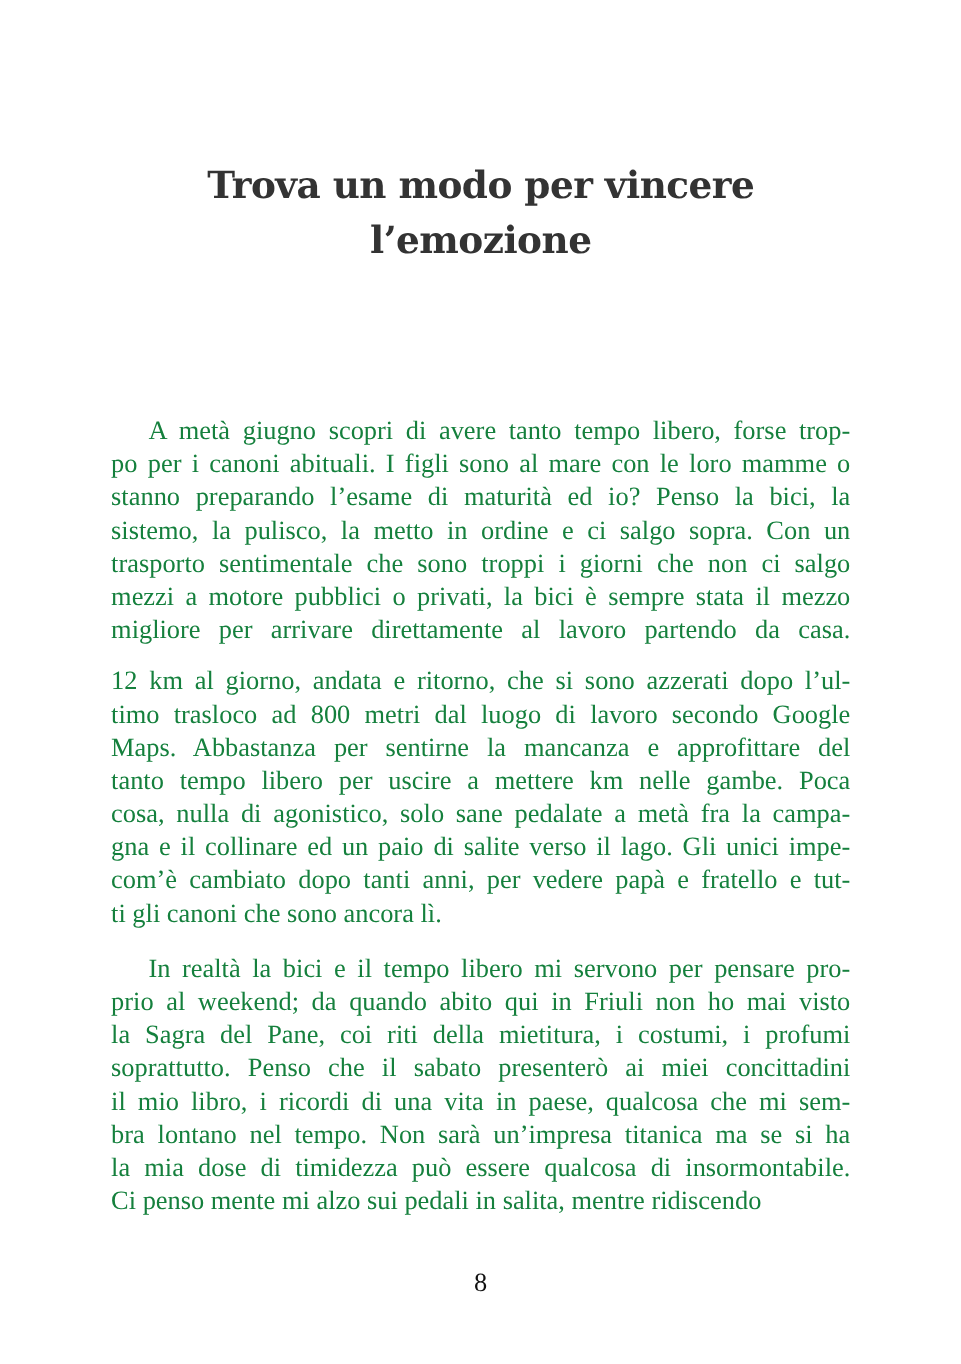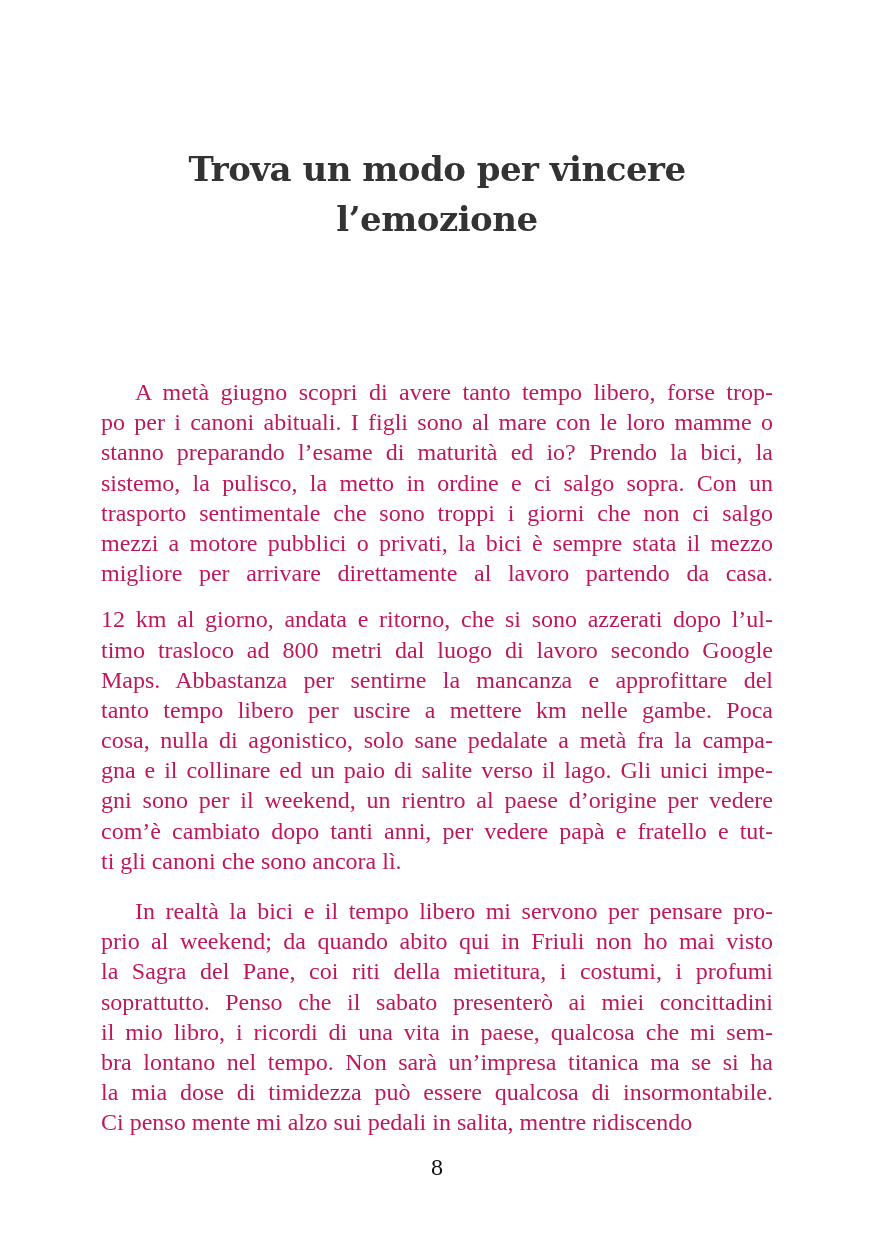--- a/index.html
+++ b/index.html
@@ -9,21 +9,21 @@
       position: absolute; left: 0; top: 128px; width: 874px;
       text-align: center; color: #333333;
       font-family: "DejaVu Serif", "Liberation Serif", serif;
       font-weight: bold; font-size: 34px; line-height: 50px;
       letter-spacing: -0.5px;
     }
     .title span { display: block; }
     .body {
       position: absolute; left: 101px; top: 361px; width: 672px;
       font-family: "Liberation Serif", "DejaVu Serif", serif;
-      font-size: 24px; color: #be185d;
+      font-size: 24px; color: #15803d;
     }
     .line {
       display: block; height: 30.2px; line-height: 30px;
       text-align: justify; text-align-last: justify;
       white-space: nowrap; overflow: visible;
     }
     .line.last { text-align-last: left; }
     .line.indent { padding-left: 34px; }
     .line-inner { display: block; text-align: justify; text-align-last: justify; white-space: normal; }
     .line.last .line-inner { text-align-last: left; }
@@ -44,21 +44,21 @@
 
   <div class="body">
     <div id="p0">
         <span class="line indent">
           <span class="line-inner" style="white-space: normal; height: 30px; overflow: hidden; display: block;">A metà giugno scopri di avere tanto tempo libero, forse trop-</span>
         </span>
         <span class="line">
           <span class="line-inner" style="white-space: normal; height: 30px; overflow: hidden; display: block;">po per i canoni abituali. I figli sono al mare con le loro mamme o</span>
         </span>
         <span class="line">
-          <span class="line-inner" style="white-space: normal; height: 30px; overflow: hidden; display: block;">stanno preparando l’esame di maturità ed io? Prendo la bici, la</span>
+          <span class="line-inner" style="white-space: normal; height: 30px; overflow: hidden; display: block;">stanno preparando l’esame di maturità ed io? Penso la bici, la</span>
         </span>
         <span class="line">
           <span class="line-inner" style="white-space: normal; height: 30px; overflow: hidden; display: block;">sistemo, la pulisco, la metto in ordine e ci salgo sopra. Con un</span>
         </span>
         <span class="line">
           <span class="line-inner" style="white-space: normal; height: 30px; overflow: hidden; display: block;">trasporto sentimentale che sono troppi i giorni che non ci salgo</span>
         </span>
         <span class="line">
           <span class="line-inner" style="white-space: normal; height: 30px; overflow: hidden; display: block;">mezzi a motore pubblici o privati, la bici è sempre stata il mezzo</span>
         </span>
@@ -75,23 +75,20 @@
           <span class="line-inner" style="white-space: normal; height: 30px; overflow: hidden; display: block;">Maps. Abbastanza per sentirne la mancanza e approfittare del</span>
         </span>
         <span class="line">
           <span class="line-inner" style="white-space: normal; height: 30px; overflow: hidden; display: block;">tanto tempo libero per uscire a mettere km nelle gambe. Poca</span>
         </span>
         <span class="line">
           <span class="line-inner" style="white-space: normal; height: 30px; overflow: hidden; display: block;">cosa, nulla di agonistico, solo sane pedalate a metà fra la campa-</span>
         </span>
         <span class="line">
           <span class="line-inner" style="white-space: normal; height: 30px; overflow: hidden; display: block;">gna e il collinare ed un paio di salite verso il lago. Gli unici impe-</span>
-        </span>
-        <span class="line">
-          <span class="line-inner" style="white-space: normal; height: 30px; overflow: hidden; display: block;">gni sono per il weekend, un rientro al paese d’origine per vedere</span>
         </span>
         <span class="line">
           <span class="line-inner" style="white-space: normal; height: 30px; overflow: hidden; display: block;">com’è cambiato dopo tanti anni, per vedere papà e fratello e tut-</span>
         </span>
         <span class="line last">
           <span class="line-inner" style="white-space: nowrap; display: block;">ti gli canoni che sono ancora lì.</span>
         </span>
       </div>
     <div id="p1">
         <span class="line indent">

